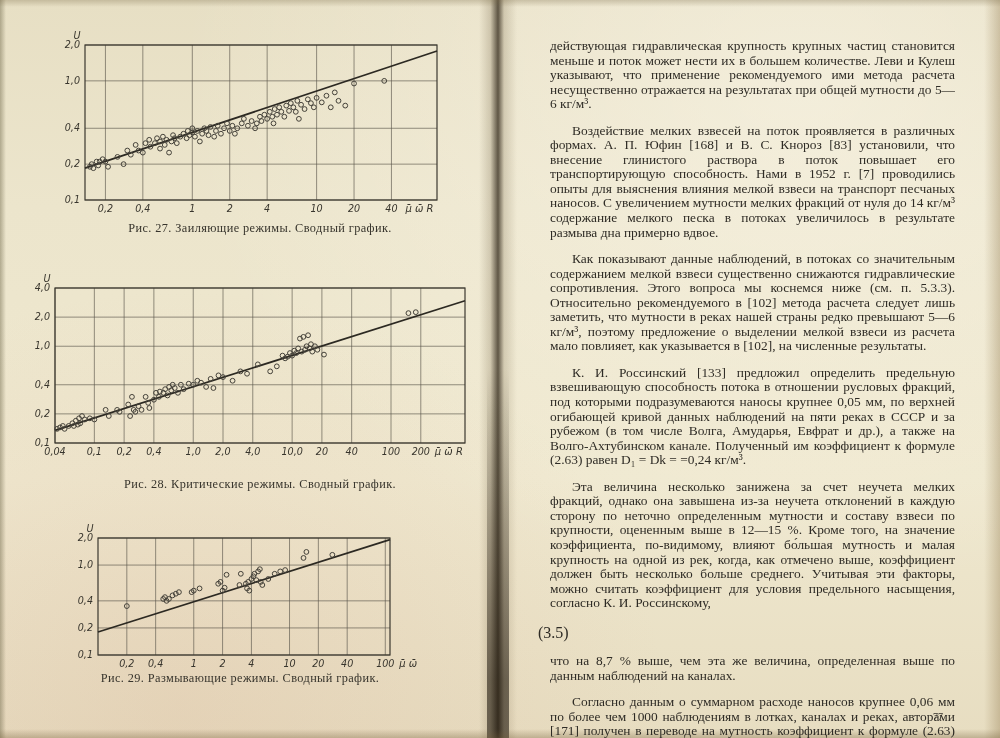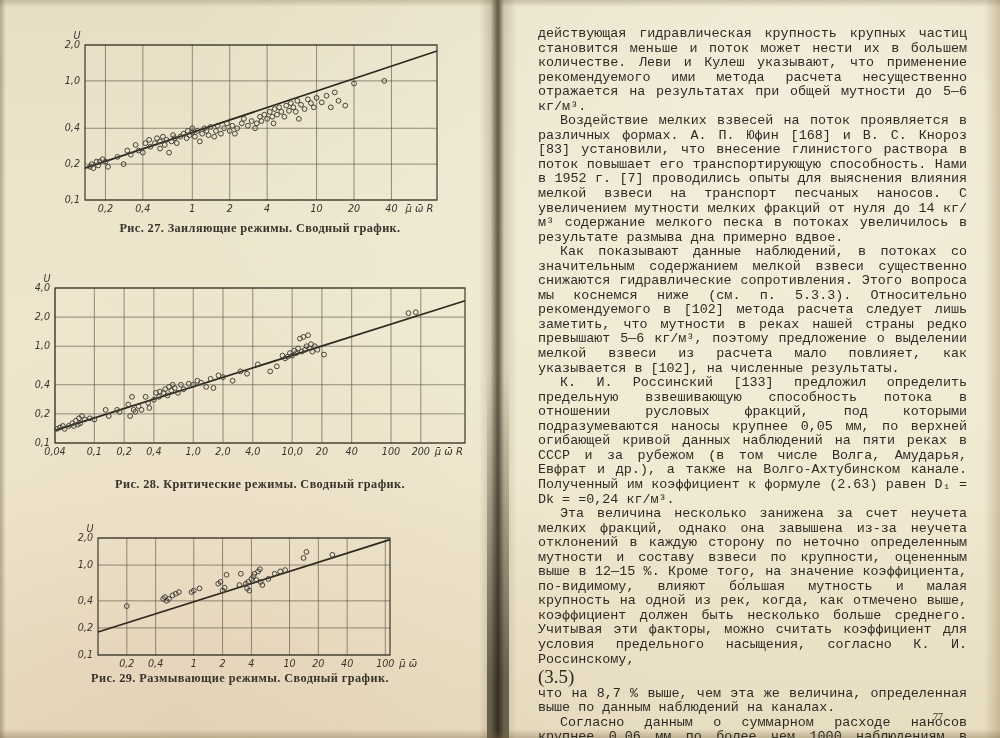--- a/index.html
+++ b/index.html
@@ -28,42 +28,42 @@
       rgba(38,28,13,0.72) 50%, rgba(95,78,46,0.20) 66%, transparent 100%);}
   .spine::after{content:"";position:absolute;left:8px;top:0;width:22px;height:100%;
     background:linear-gradient(to bottom, transparent 50%, rgba(22,15,6,0.55) 92%);}
 
   
   figure{margin:0;padding:0;position:absolute;}
   #fig27{left:40px;top:22px;width:440px;}
   #fig28{left:28px;top:268px;width:464px;}
   #fig29{left:60px;top:515px;width:360px;}
   .fig-caption{position:absolute;text-align:center;width:100%;
-    font-size:12.3px;color:#37342c;letter-spacing:0.4px;white-space:nowrap;font-weight:bold;}
+    font-size:12.3px;color:#37342c;letter-spacing:0.4px;white-space:nowrap;}
   #fig27 .fig-caption{top:199px;}
   #fig28 .fig-caption{top:209px;}
   #fig29 .fig-caption{top:156px;}
   svg{display:block;}
   .frame{fill:none;stroke:#3b382f;stroke-width:1.2;}
   .grid{stroke:#5b564b;stroke-width:0.65;}
   .trend{stroke:#2c2922;stroke-width:1.7;}
   .pt{fill:none;stroke:#45423a;stroke-width:1;}
   .tick{font-family:"DejaVu Sans", sans-serif;font-style:italic;font-size:9.6px;
     fill:#38352d;text-anchor:middle;}
   .ytick{text-anchor:end;}
   .xaxlbl{text-anchor:start;font-size:10px;}
 
   
   .text-col{position:absolute;left:538px;top:27px;width:429px;
     font-size:13.4px;line-height:14.55px;color:#2e2b25;text-align:justify;}
-  .text-col p{margin:0;text-indent:22px;font-family:Liberation Mono, monospace;}
+  .text-col p{margin:12px;text-indent:22px;}
   .text-col p.flush{text-indent:0;}
   .equation{display:flex;align-items:baseline;padding:3px 0 2px 0;}
   .eq-body{flex:1;text-align:center;font-size:14.6px;letter-spacing:0.5px;}
-  .eq-num{font-size:19px;}
+  .eq-num{font-size:16px;}
   .page-num{position:absolute;left:933px;top:711px;width:42px;
     font-size:10px;color:#33302a;}
 </style>
 </head>
 <body>
 
 <div class="bg"></div>
 <div class="spine"></div>
 <div class="edge-left"></div>
 <div class="edge-right"></div>

